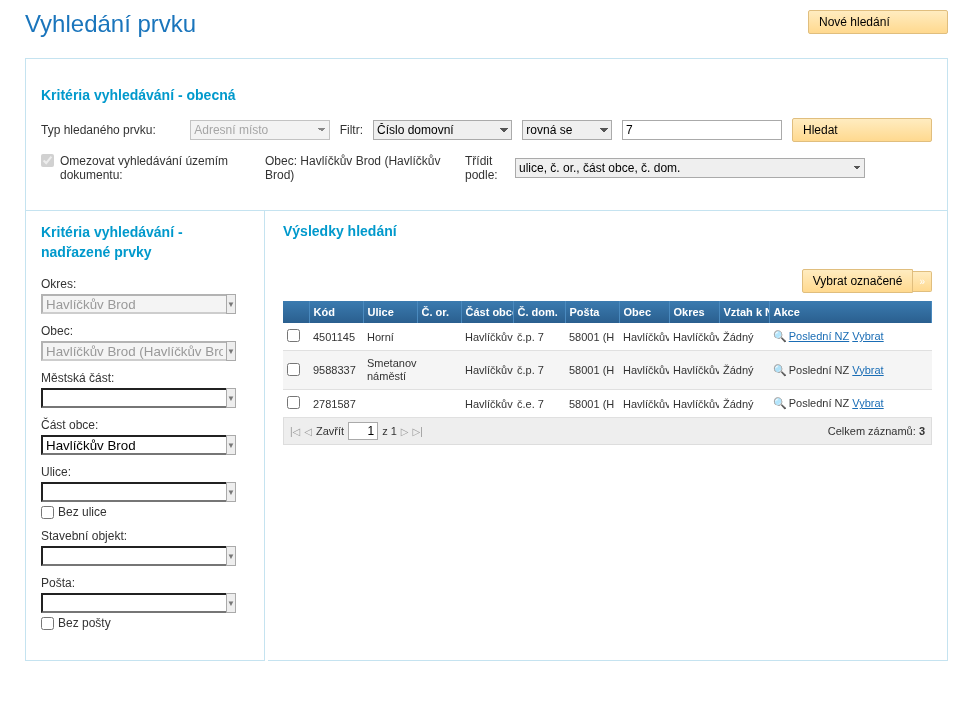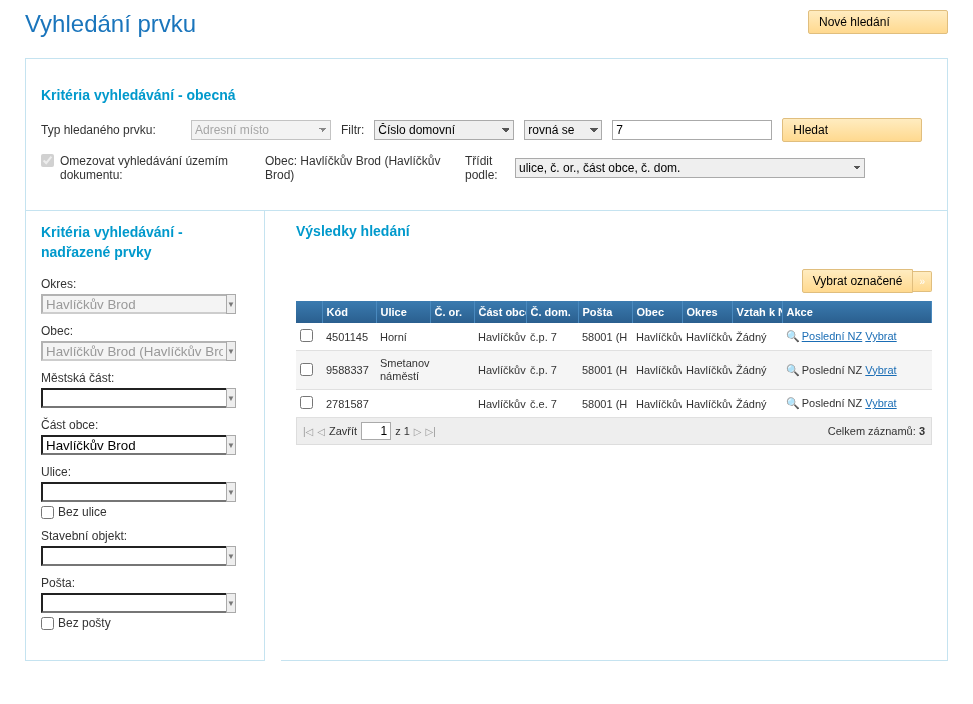--- a/index.html
+++ b/index.html
@@ -10,21 +10,21 @@
 .btn { background: linear-gradient(#ffecc0, #ffd98f); border: 1px solid #e0be7e; padding: 4px 10px; font-size: 12px; text-align: left; cursor: pointer; border-radius: 2px; min-width: 140px; }
 .panel { border: 1px solid #c5e3f0; padding: 28px 15px; margin-bottom: 0; }
 .panel-title { color: #0099cc; font-size: 14px; font-weight: bold; margin-bottom: 15px; }
 .search-row1 { display: flex; align-items: center; gap: 10px; margin-bottom: 12px; }
 .label { font-size: 12px; color: #333; }
 select, input[type="text"] { border: 1px solid #aaa; font-size: 12px; padding: 2px 3px; background: #fff; }
 select { background: #efefef; appearance: none; padding-right: 18px; background-image: linear-gradient(45deg, transparent 50%, #555 50%), linear-gradient(-45deg, transparent 50%, #555 50%); background-position: right 7px center, right 3px center; background-size: 4px 4px; background-repeat: no-repeat; }
 .search-row2 { display: flex; align-items: flex-start; gap: 15px; }
 .check-area { display: flex; align-items: flex-start; gap: 6px; }
 .sort-select { width: 240px; }
-.main-cols { display: flex; gap: 16px; }
+.main-cols { display: flex; gap: 3px; }
 .left-col { width: 240px; border: 1px solid #c5e3f0; border-top: none; padding: 12px 15px 20px; }
 .right-col { flex: 1; border: 1px solid #c5e3f0; border-top: none; border-left: none; padding: 12px 15px 28px; }
 .form-group { margin-bottom: 10px; }
 .form-group label { display: block; font-size: 12px; margin-bottom: 3px; }
 .combo { display: flex; width: 175px; }
 .combo input { flex: 1; border-right: none; padding: 3px; height: 20px; }
 .combo input.disabled { background: #f4f4f4; color: #999; }
 .combo-btn { width: 18px; height: 20px; background: #eee; border: 1px solid #aaa; display: flex; align-items: center; justify-content: center; cursor: pointer; font-size: 8px; color: #777; }
 .checkbox-row { display: flex; align-items: flex-end; gap: 4px; margin-top: 3px; }
 .results-header { display: flex; justify-content: flex-end; margin-bottom: 8px; margin-top: 30px; }
@@ -52,21 +52,21 @@
   </div>
 </div>
 
 <div class="panel">
   <div class="panel-title">Kritéria vyhledávání - obecná</div>
   <div class="search-row1">
     <div class="label" style="width:140px">Typ hledaného prvku:</div>
     <select style="width:140px" disabled=""><option>Adresní místo</option></select>
     <div class="label">Filtr:</div>
     <select style="width:140px"><option>Číslo domovní</option></select>
-    <select style="width:78px"><option>rovná se</option></select>
+    <select style="width:90px"><option>rovná se</option></select>
     <input type="text" style="width: 160px;" value="7">
     <button class="btn" style="min-width:140px">Hledat</button>
   </div>
   <div class="search-row2">
     <div class="check-area">
       <input type="checkbox" checked="" disabled="" style="">
       <span class="label" style="width:190px; display:inline-block">Omezovat vyhledávání územím dokumentu:</span>
     </div>
     <span class="label" style="width:185px; display:inline-block">Obec: Havlíčkův Brod (Havlíčkův Brod)</span>
     <div style="display:flex; align-items:center; gap:0;">

